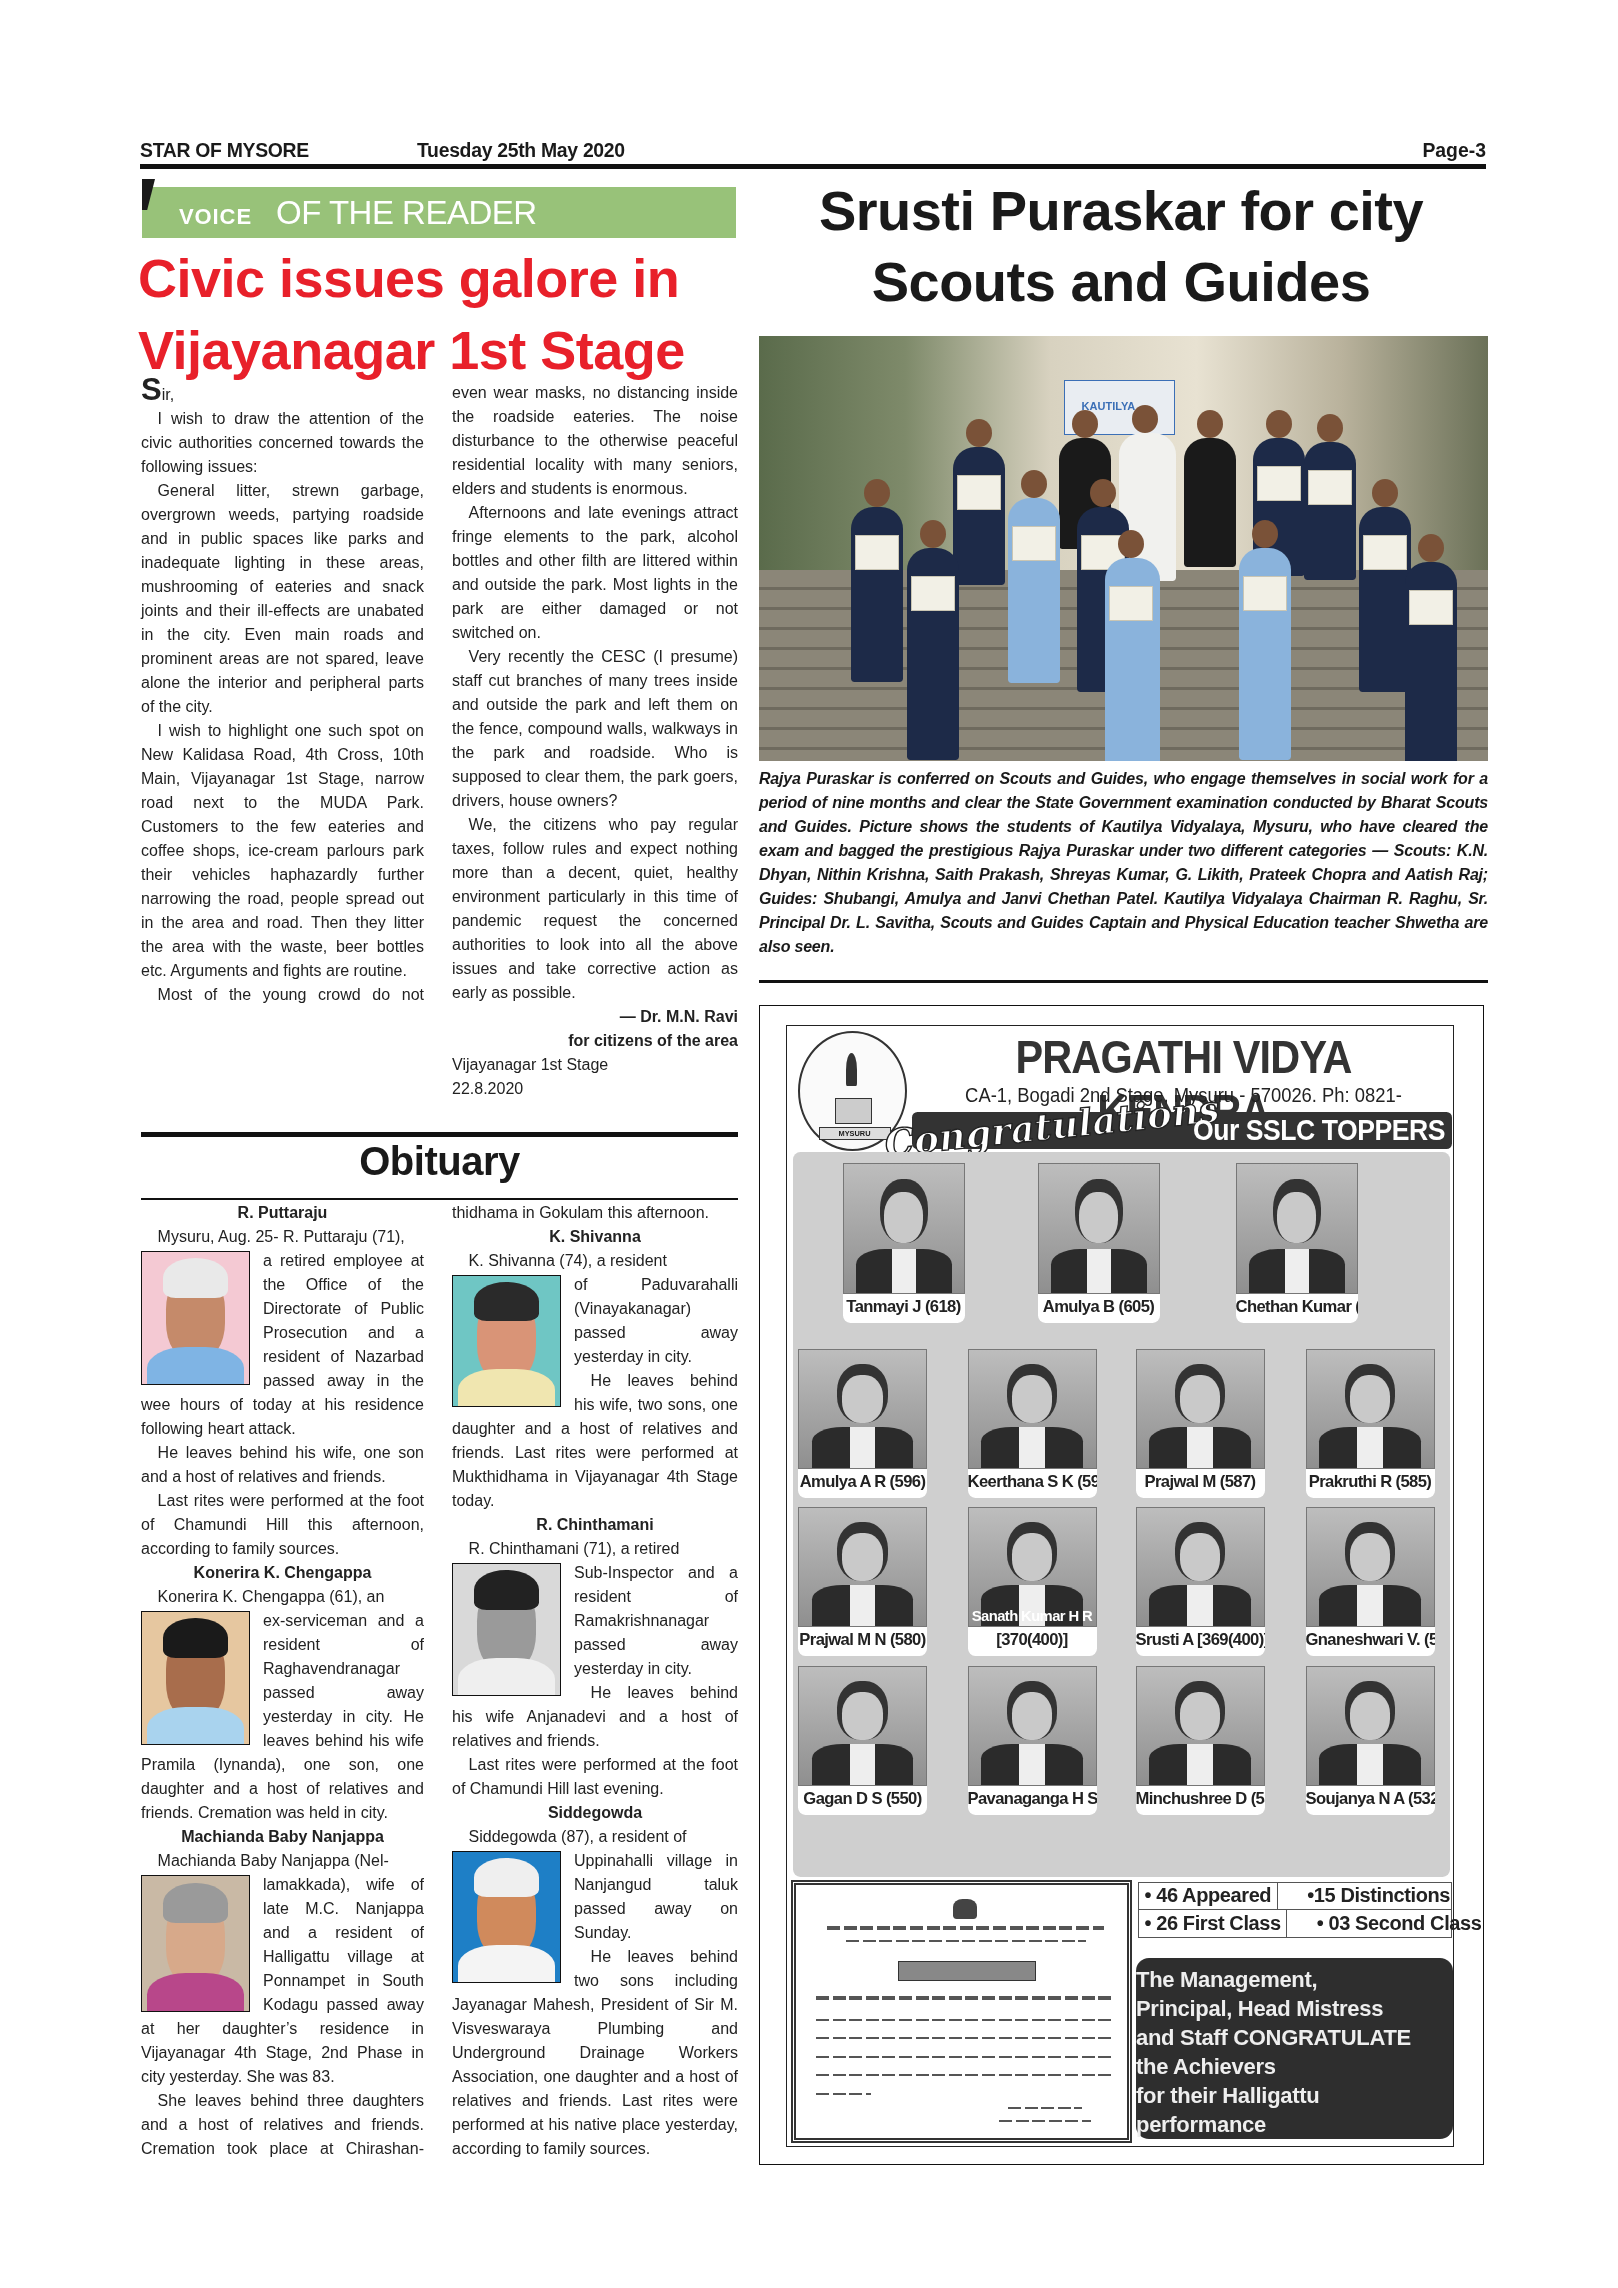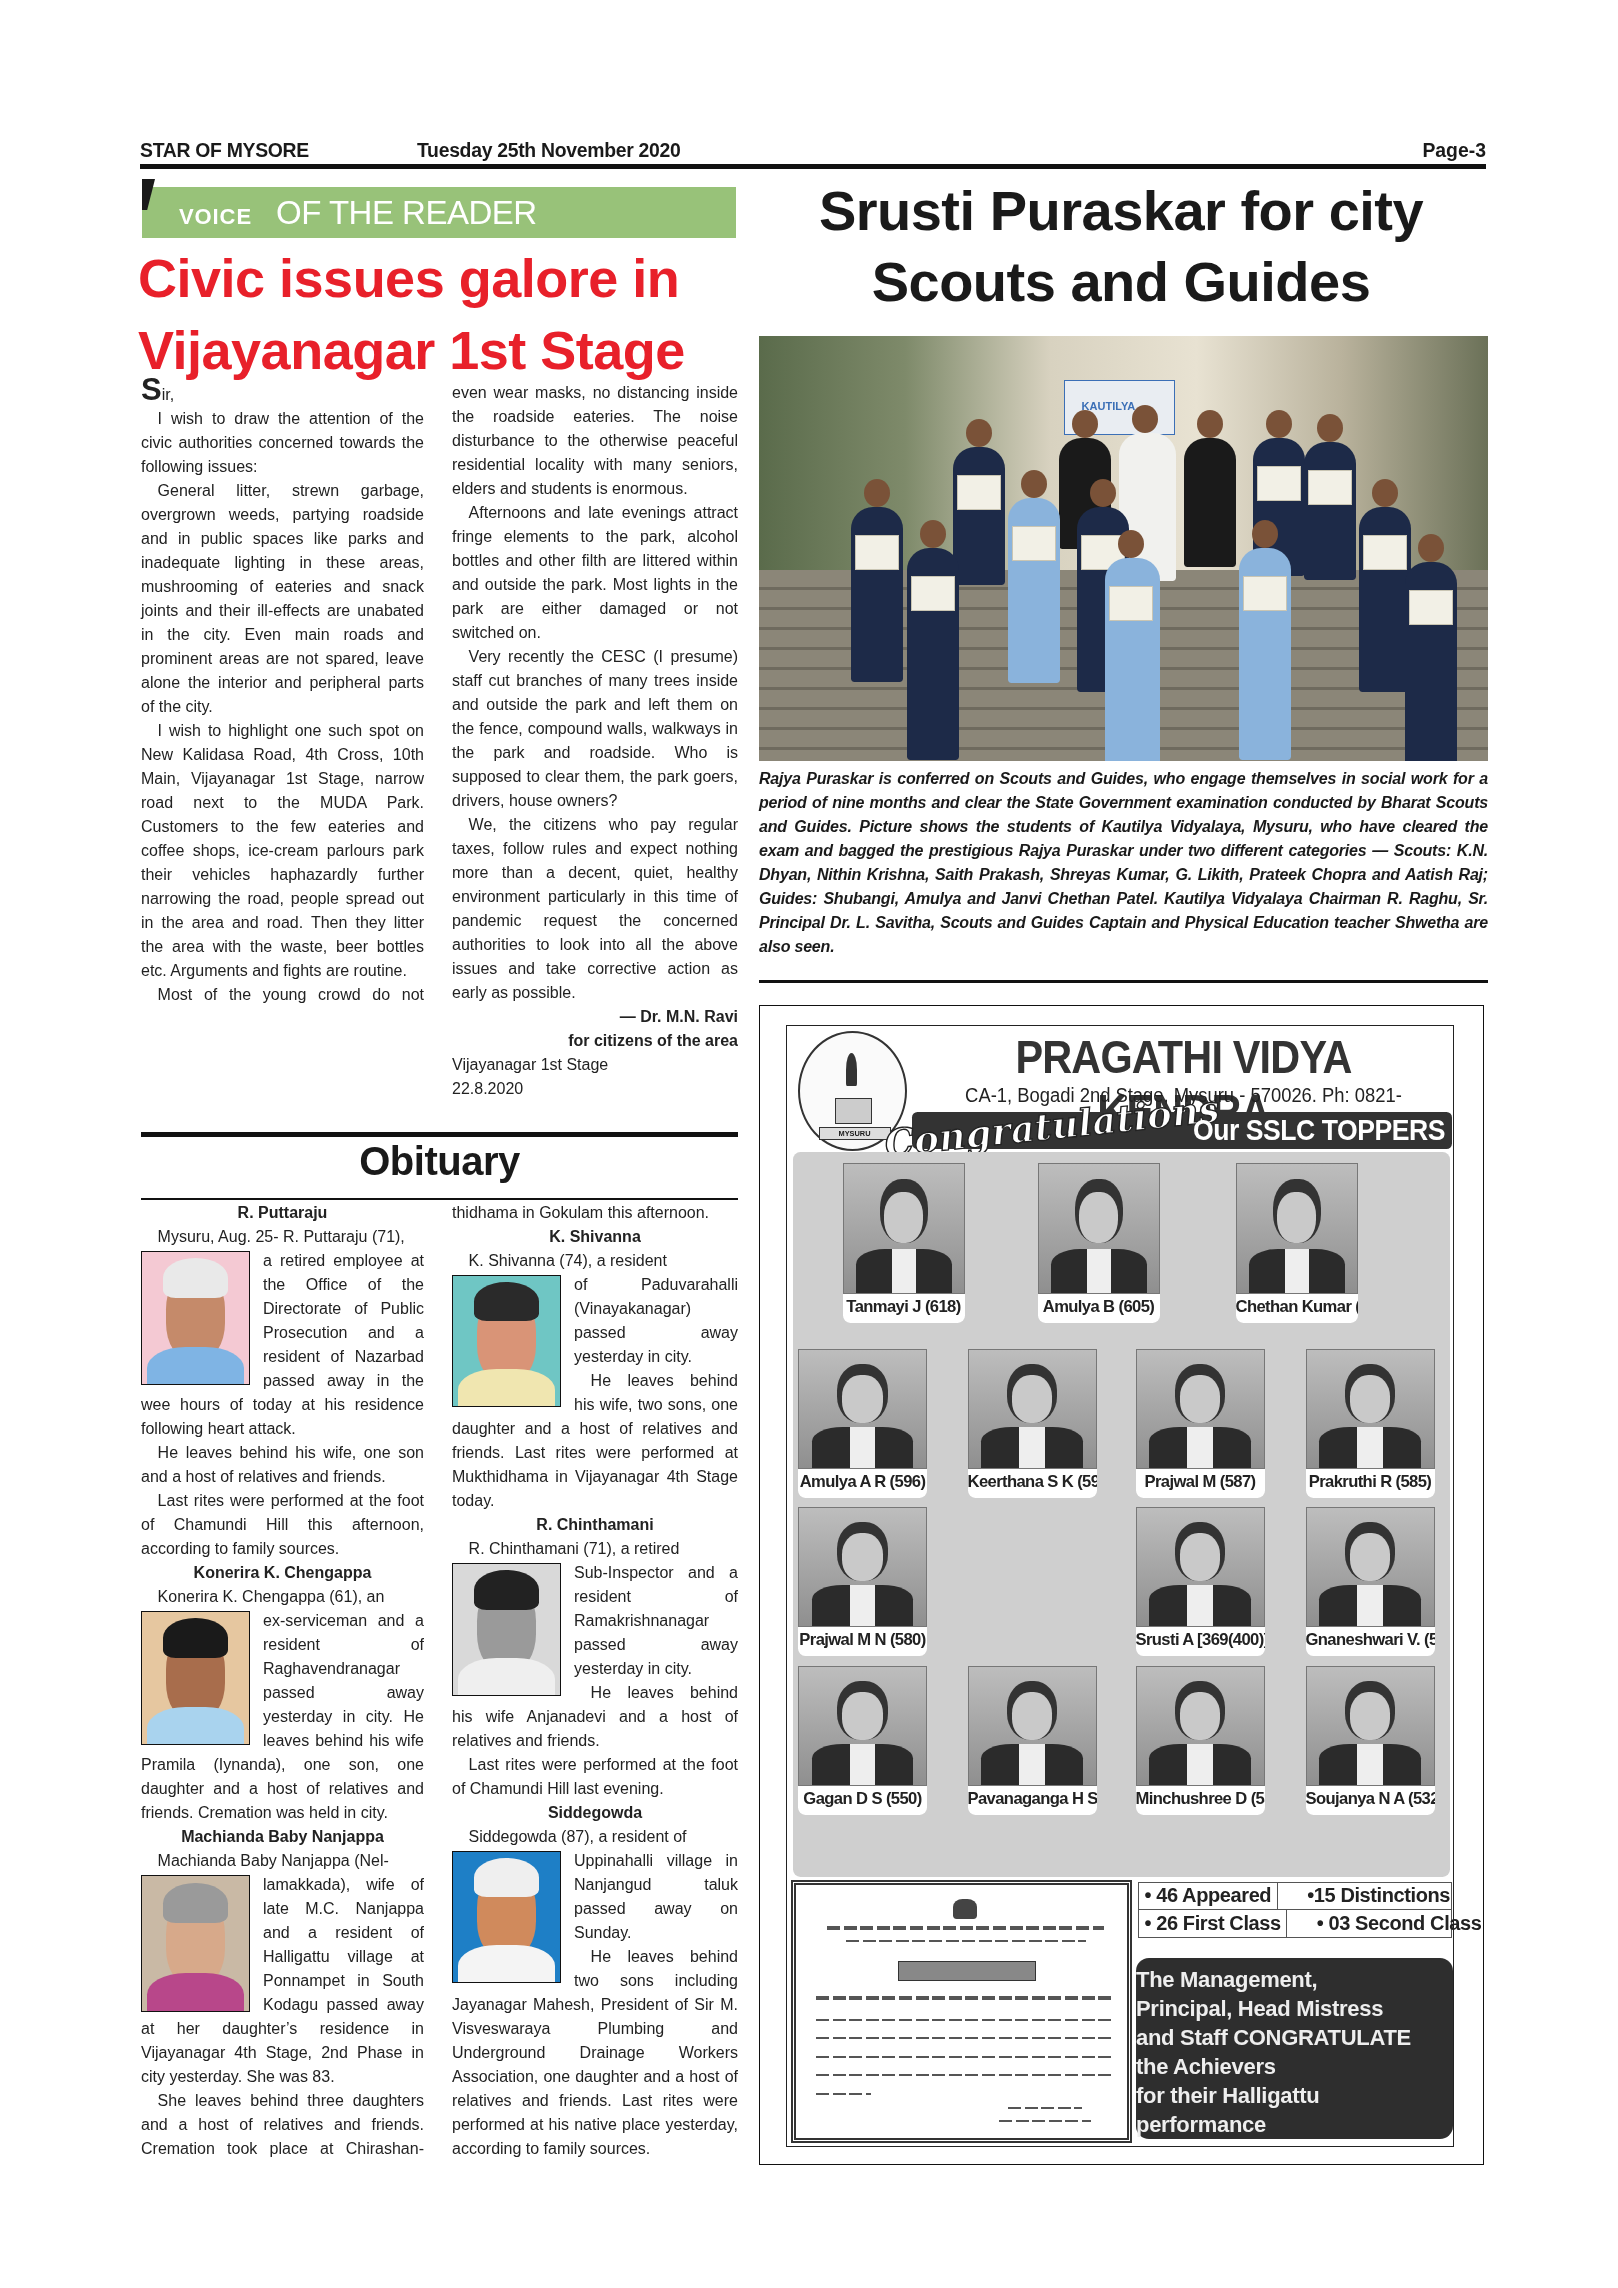--- a/index.html
+++ b/index.html
@@ -107,21 +107,21 @@
   .ad-stats .row:last-child { border-bottom: 0; }
   .ad-stats .cell { flex: 1; font-size: 20px; font-weight: bold; padding: 1.8px 5.5px; color: #222; white-space: nowrap; letter-spacing: -0.4px; }
   .ad-stats .cell:first-child { border-right: 0.9px solid #555; }
   .ad-msg { position: absolute; left: 349px; top: 932px; width: 317px; height: 181px; background: #2e2e2e; border-radius: 13px; color: #eee; text-align: left; font-weight: bold; font-size: 22px; line-height: 29px; padding-top: 7.4px; letter-spacing: -0.3px; }
 </style>
 </head>
 <body>
 
 <div class="masthead">
   <span class="paper">STAR OF MYSORE</span>
-  <span class="date">Tuesday 25th November 2020</span>
+  <span class="date">Tuesday 25th May 2020</span>
   <span class="page">Page-3</span>
 </div>
 <div class="masthead-rule"></div>
 
 <div class="vor-banner">
   <span class="voice">VOICE</span>
   <span class="rest">OF THE READER</span>
 </div>
 <div class="vor-flag2"></div>
 
@@ -374,20 +374,30 @@
         </div>
 
       <div class="topper small" style="left:5.5px;top:355px">
           <div class="pic">
             <div class="head"></div>
             <div class="face"></div>
             <div class="shirt"></div>
             <div class="collar"></div>
           </div>
           <div class="lbl">Prajwal M N (580)</div>
+        </div>
+      <div class="topper small" style="left:175px;top:355px">
+          <div class="pic">
+            <div class="head"></div>
+            <div class="face"></div>
+            <div class="shirt"></div>
+            <div class="collar"></div>
+            <div class="overlay-name">Sanath Kumar H R</div>
+          </div>
+          <div class="lbl">[370(400)]</div>
         </div>
       <div class="topper small" style="left:343px;top:355px">
           <div class="pic">
             <div class="head"></div>
             <div class="face"></div>
             <div class="shirt"></div>
             <div class="collar"></div>
           </div>
           <div class="lbl">Srusti A [369(400)]</div>
         </div>

